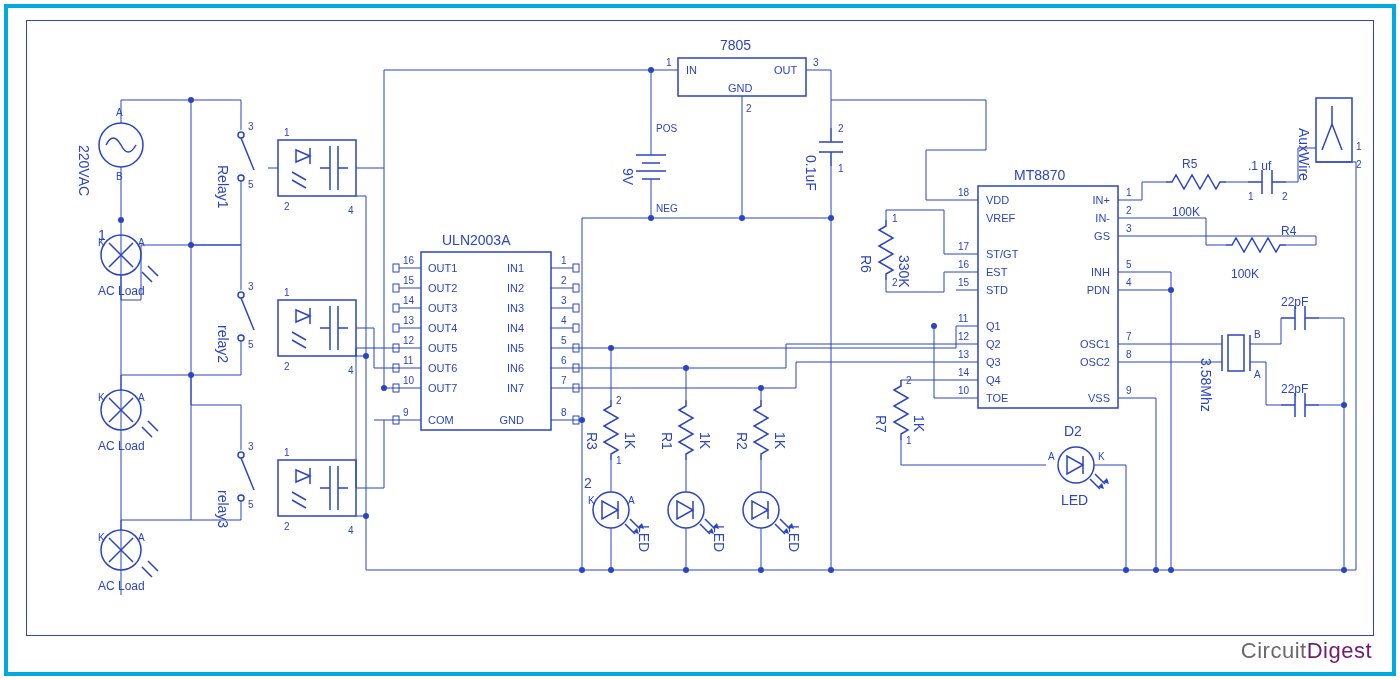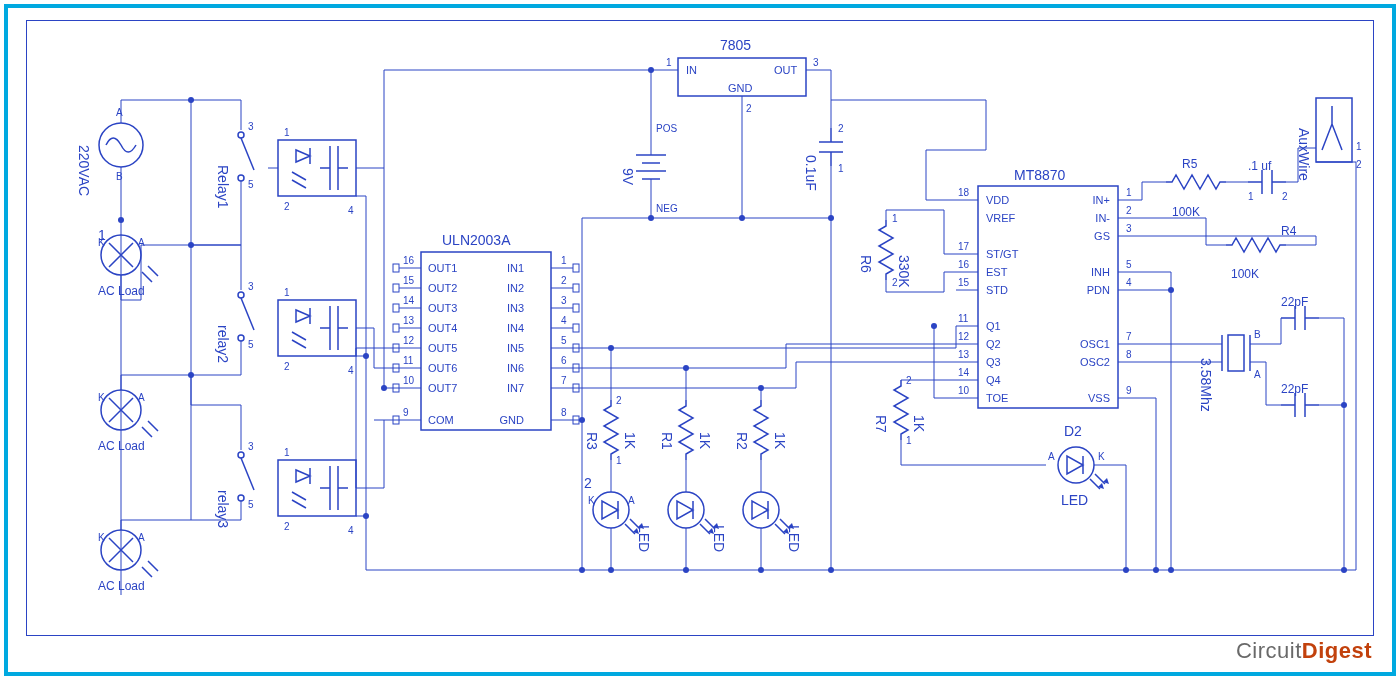--- a/index.html
+++ b/index.html
@@ -29,21 +29,21 @@
   }
   .watermark {
     position: absolute;
     right: 28px;
     bottom: 16px;
     font-size: 22px;
     color: #696969;
     font-weight: 300;
     letter-spacing: 0.5px;
   }
-  .watermark b { font-weight: 700; color: #c2410c; }
+  .watermark b { font-weight: 400; color: #701a75; }
   svg { position: absolute; top: 20px; left: 26px; }
   .wire { stroke: #2b44c4; stroke-width: 1; fill: none; }
   .sym  { stroke: #2b44c4; stroke-width: 1.5; fill: none; }
   .symfill { fill: #2b44c4; stroke: none; }
   .txt { font: 14px Arial; fill: #2b44c4; }
   .txt-s { font: 12px Arial; fill: #2b44c4; }
   .txt-pin { font: 11px Arial; fill: #2b44c4; }
   .txt-num { font: 10px Arial; fill: #2b44c4; }
   .txt-v { font: 14px Arial; fill: #2b44c4; writing-mode: vertical-rl; }
   .node { fill: #2b44c4; }

